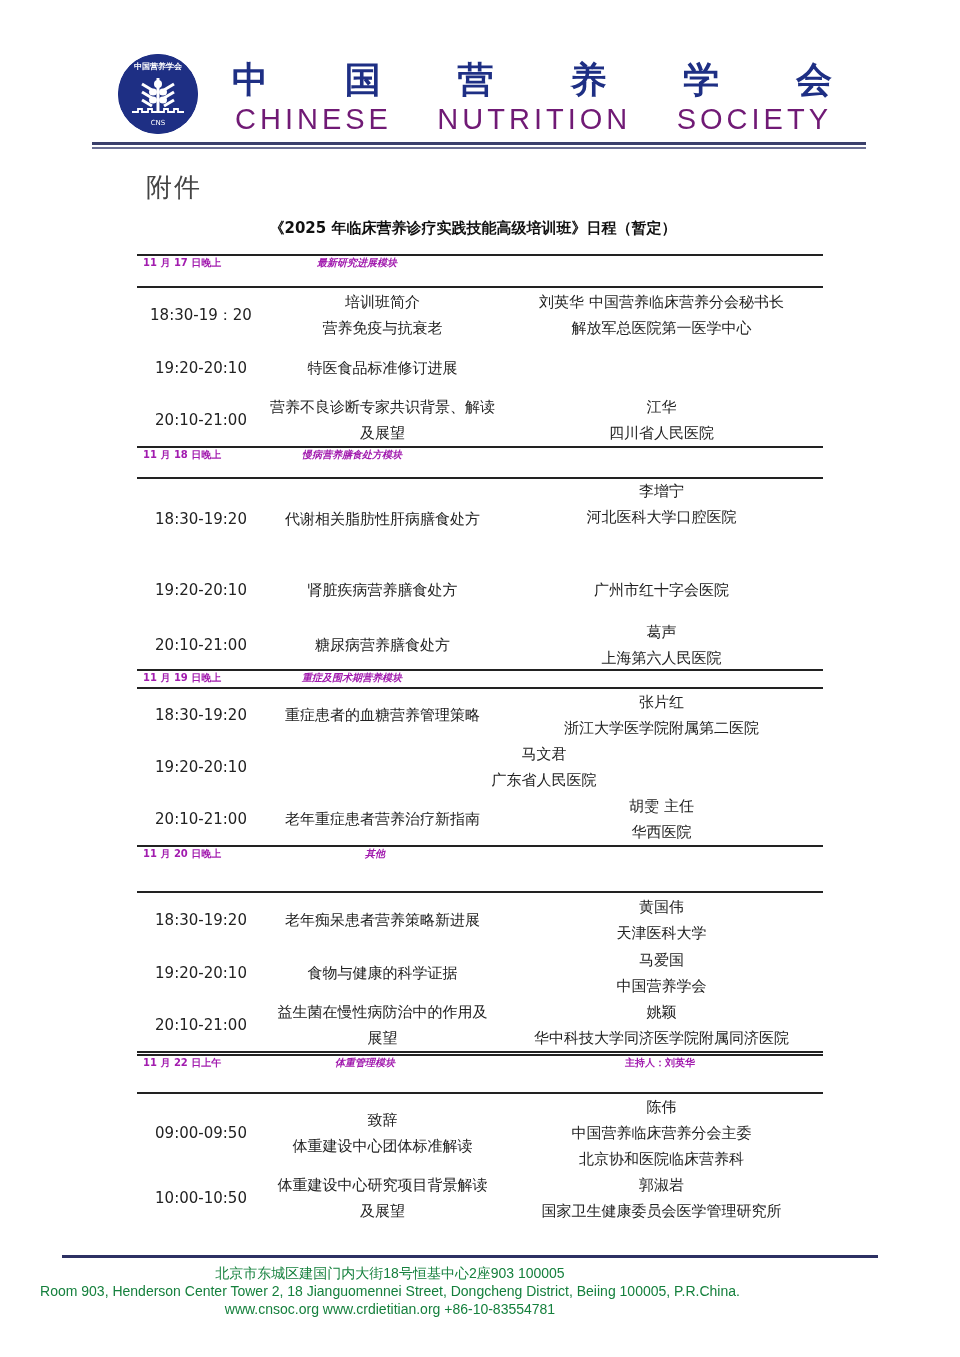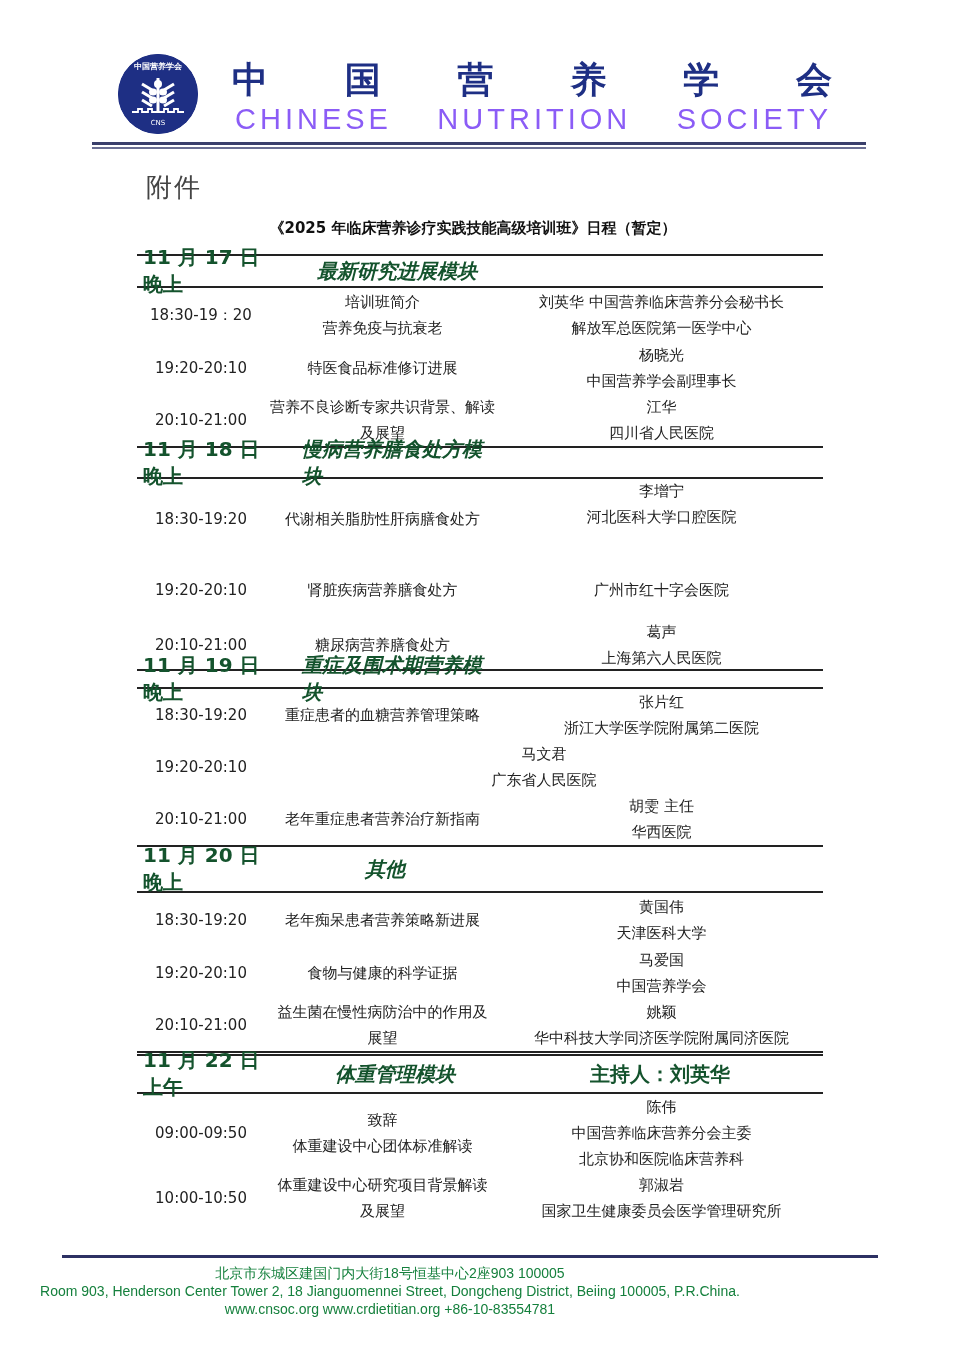--- a/index.html
+++ b/index.html
@@ -4,32 +4,32 @@
 <style>
   * { margin: 0; padding: 0; box-sizing: border-box; }
   html, body { width: 960px; height: 1357px; background: #ffffff; }
   body { position: relative; font-family: "DejaVu Sans", "Liberation Sans", sans-serif; color: #1a1a1a; overflow: hidden; }
 
   
   .header { position: absolute; left: 92px; top: 40px; width: 774px; height: 110px; }
   .logo { position: absolute; left: 26px; top: 14px; width: 80px; height: 80px; border-radius: 50%; background: #1e2f84; overflow: hidden; }
   .logo svg { width: 80px; height: 80px; display: block; }
   .org-cn { position: absolute; left: 140px; top: 18px; width: 600px; height: 44px; display: flex; justify-content: space-between; color: #1e2f84; font-family: "DejaVu Sans", sans-serif; font-weight: bold; font-size: 36px; line-height: 44px; }
-  .org-en { position: absolute; left: 143px; top: 62px; width: 597px; height: 34px; display: flex; justify-content: space-between; color: #8b5cf6; font-family: "Liberation Sans", sans-serif; font-size: 29px; letter-spacing: 4px; line-height: 34px; }
+  .org-en { position: absolute; left: 143px; top: 62px; width: 597px; height: 34px; display: flex; justify-content: space-between; color: #701a75; font-family: "Liberation Sans", sans-serif; font-size: 29px; letter-spacing: 4px; line-height: 34px; }
   .hdr-line1 { position: absolute; left: 0; top: 102px; width: 774px; height: 3px; background: #3a3f6b; }
   .hdr-line2 { position: absolute; left: 0; top: 107px; width: 774px; height: 2px; background: #6a6e92; }
 
   .attachment { position: absolute; left: 146px; top: 170px; font-size: 26px; color: #444; font-family: "DejaVu Serif", serif; letter-spacing: 2px; }
   .doc-title { position: absolute; left: 0; width: 946px; top: 219px; text-align: center; font-size: 15px; font-weight: bold; color: #111; }
 
   
   .table { position: absolute; left: 137px; top: 254px; width: 686px; }
   .rule { width: 100%; height: 2px; background: #222; }
   .rule.double { height: 5px; background: transparent; border-top: 2px solid #222; border-bottom: 2px solid #222; }
-  .sec-head { display: flex; align-items: center; font-weight: bold; font-size: 20px; color: #14532d; }
+  .sec-head { display: flex; align-items: flex-start; font-weight: bold; font-size: 10px; color: #a21caf; }
   .sec-head .date { width: 130px; padding-left: 6px; }
   .sec-head .module { width: 230px; font-style: italic; }
   .sec-head .host { flex: 1; text-align: center; }
   .row { display: flex; align-items: center; font-size: 15px; color: #222; }
   .row .time { width: 128px; text-align: center; }
   .row .topic { width: 235px; text-align: center; line-height: 26px; }
   .row .speaker { flex: 1; text-align: center; line-height: 26px; }
   .row .speaker div, .row .topic div { white-space: nowrap; }
 
   
@@ -95,24 +95,20 @@
     <div class="speaker">
       <div>刘英华  中国营养临床营养分会秘书长</div>
       <div>解放军总医院第一医学中心</div>
     </div>
   </div>
   <div class="row" style="height:52px">
     <div class="time">19:20-20:10</div>
     <div class="topic">
       <div>特医食品标准修订进展</div>
     </div>
-    <div class="speaker">
-      <div>杨晓光</div>
-      <div>中国营养学会副理事长</div>
-    </div>
   </div>
   <div class="row" style="height:52px">
     <div class="time">20:10-21:00</div>
     <div class="topic">
       <div>营养不良诊断专家共识背景、解读</div>
       <div>及展望</div>
     </div>
     <div class="speaker">
       <div>江华</div>
       <div>四川省人民医院</div>

